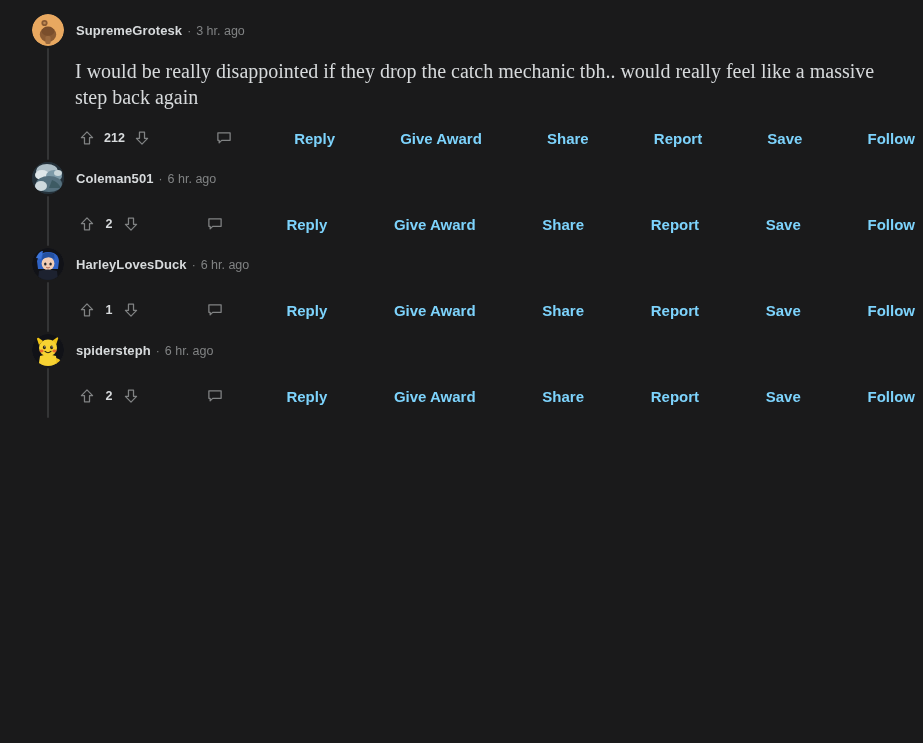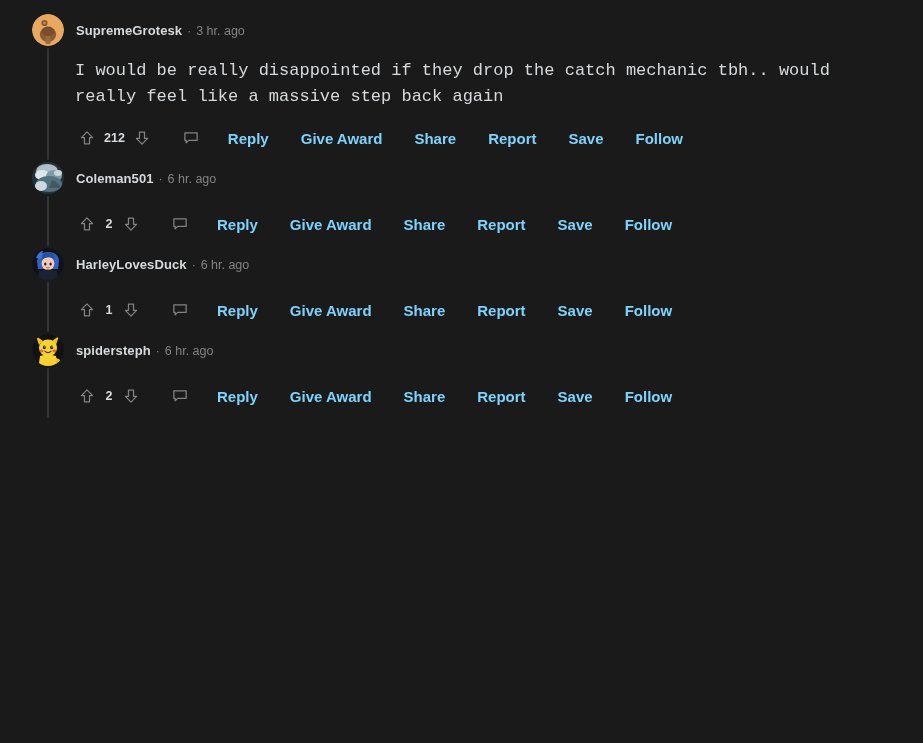--- a/index.html
+++ b/index.html
@@ -66,34 +66,35 @@
   .thread-line {
     position: absolute;
     left: 47px;
     top: 0;
     bottom: 0;
     width: 2px;
     background: #343536;
     border-radius: 1px;
   }
   .comment-text {
-    font-size: 17px;
+    font-size: 20px;
     line-height: 26px;
     color: #d7dadc;
     padding-top: 10px;
     padding-right: 30px;
     max-width: 815px;
-    font-family: Liberation Mono, monospace;
+    font-family: Liberation Serif, serif;
   }
   .actions {
     display: flex;
     align-items: center;
     height: 44px;
     padding-top: 6px;
     gap: 16px;
+    justify-content: space-between;
   }
   .vote-group {
     display: flex;
     align-items: center;
   }
   .icon-btn {
     display: inline-flex;
     align-items: center;
     justify-content: center;
     width: 24px;

